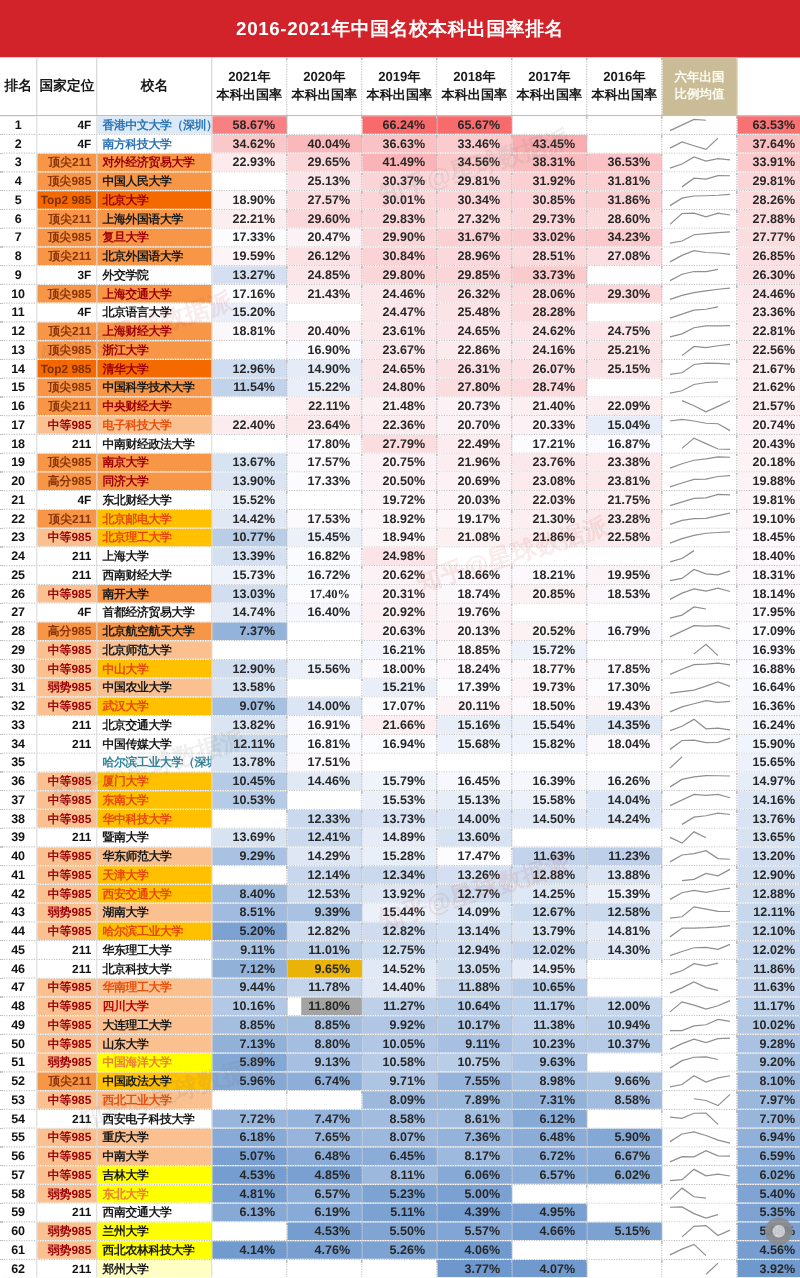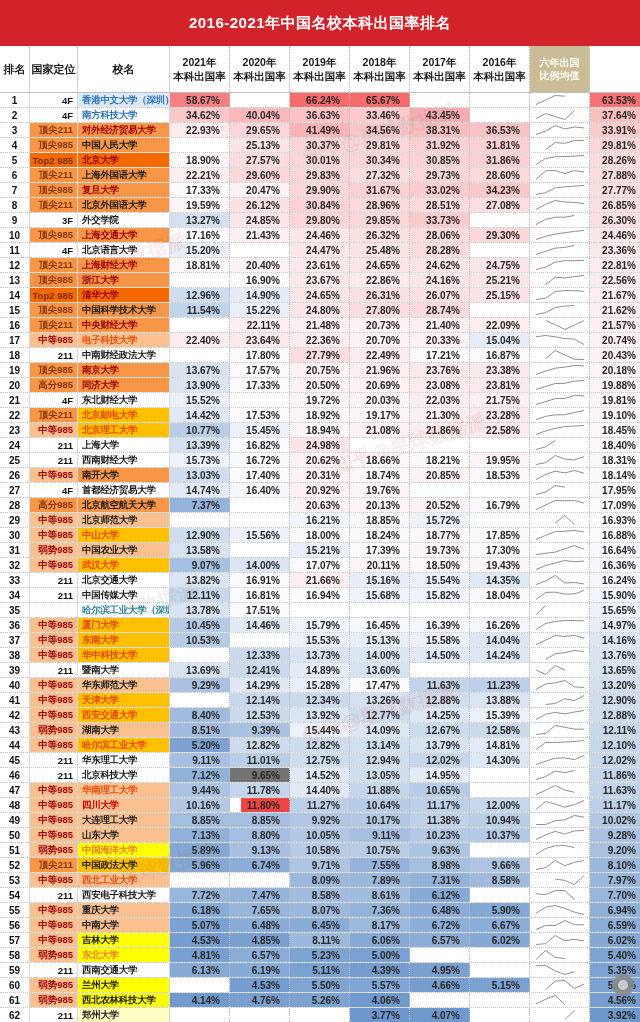--- a/index.html
+++ b/index.html
@@ -495,21 +495,21 @@
             <polyline points="3.0,10.5 12.6,8.7 22.2,1.5 31.8,5.1 41.4,5.9 51.0,2.7" fill="none" stroke="#8f8f8f" stroke-width="1"></polyline>
           </svg>
         </div>
         <div class="cell-avg" style="background: rgb(252, 248, 251);">18.31%</div>
       </div>
       <div class="grid row">
         <div class="cell-rank">26</div>
         <div class="cell-cat" style="background: rgb(250, 192, 144); color: rgb(156, 0, 6);">中等985</div>
         <div class="cell-name" style="background: rgb(247, 150, 70); color: rgb(26, 26, 26);">南开大学</div>
         <div class="cell-val" style="background: rgb(209, 222, 240);">13.03%</div>
-        <div class="cell-val" style="background: rgb(252, 251, 254);">17.40%</div>
+        <div class="cell-val" style="background: rgb(252, 251, 254); font-family: Liberation Serif, serif;">17.40%</div>
         <div class="cell-val" style="background: rgb(252, 242, 245);">20.31%</div>
         <div class="cell-val" style="background: rgb(252, 247, 250);">18.74%</div>
         <div class="cell-val" style="background: rgb(252, 241, 243);">20.85%</div>
         <div class="cell-val" style="background: rgb(252, 247, 250);">18.53%</div>
         <div class="cell-trend">
           <svg class="spark" width="54" height="12">
             <polyline points="3.0,10.5 12.6,5.5 22.2,2.1 31.8,3.9 41.4,1.5 51.0,4.2" fill="none" stroke="#8f8f8f" stroke-width="1"></polyline>
           </svg>
         </div>
         <div class="cell-avg" style="background: rgb(252, 249, 252);">18.14%</div>
@@ -835,21 +835,21 @@
             <polyline points="3.0,10.5 12.6,7.2 22.2,4.2 31.8,3.9 41.4,5.5 51.0,1.5" fill="none" stroke="#8f8f8f" stroke-width="1"></polyline>
           </svg>
         </div>
         <div class="cell-avg" style="background: rgb(198, 214, 236);">12.02%</div>
       </div>
       <div class="grid row">
         <div class="cell-rank">46</div>
         <div class="cell-cat" style="background: rgb(255, 255, 255); color: rgb(17, 17, 17);">211</div>
         <div class="cell-name" style="background: rgb(255, 255, 255); color: rgb(26, 26, 26);">北京科技大学</div>
         <div class="cell-val" style="background: rgb(145, 177, 217);">7.12%</div>
-        <div class="cell-val" style="background: #737373;">9.65%</div>
+        <div class="cell-val" style="background: #eab308;">9.65%</div>
         <div class="cell-val" style="background: rgb(225, 233, 246);">14.52%</div>
         <div class="cell-val" style="background: rgb(209, 222, 240);">13.05%</div>
         <div class="cell-val" style="background: rgb(230, 236, 247);">14.95%</div>
         <div class="cell-val" style="background: rgb(255, 255, 255);"></div>
         <div class="cell-trend">
           <svg class="spark" width="54" height="12">
             <polyline points="3.0,10.5 12.6,7.6 22.2,2.0 31.8,3.7 41.4,1.5" fill="none" stroke="#8f8f8f" stroke-width="1"></polyline>
           </svg>
         </div>
         <div class="cell-avg" style="background: rgb(196, 213, 235);">11.86%</div>
@@ -869,21 +869,21 @@
             <polyline points="3.0,10.5 12.6,6.3 22.2,1.5 31.8,6.1 41.4,8.3" fill="none" stroke="#8f8f8f" stroke-width="1"></polyline>
           </svg>
         </div>
         <div class="cell-avg" style="background: rgb(194, 211, 235);">11.63%</div>
       </div>
       <div class="grid row">
         <div class="cell-rank">48</div>
         <div class="cell-cat" style="background: rgb(250, 192, 144); color: rgb(156, 0, 6);">中等985</div>
         <div class="cell-name" style="background: rgb(250, 192, 144); color: rgb(192, 0, 0);">四川大学</div>
         <div class="cell-val" style="background: rgb(178, 200, 229);">10.16%</div>
-        <div class="cell-val" style="background: #ef4444; margin-left: 11px;">11.80%</div>
+        <div class="cell-val" style="background: #a3a3a3; margin-left: 11px;">11.80%</div>
         <div class="cell-val" style="background: rgb(190, 208, 233);">11.27%</div>
         <div class="cell-val" style="background: rgb(183, 204, 231);">10.64%</div>
         <div class="cell-val" style="background: rgb(189, 208, 233);">11.17%</div>
         <div class="cell-val" style="background: rgb(198, 214, 236);">12.00%</div>
         <div class="cell-trend">
           <svg class="spark" width="54" height="12">
             <polyline points="3.0,10.5 12.6,2.5 22.2,5.1 31.8,8.2 41.4,5.6 51.0,1.5" fill="none" stroke="#8f8f8f" stroke-width="1"></polyline>
           </svg>
         </div>
         <div class="cell-avg" style="background: rgb(189, 208, 233);">11.17%</div>

